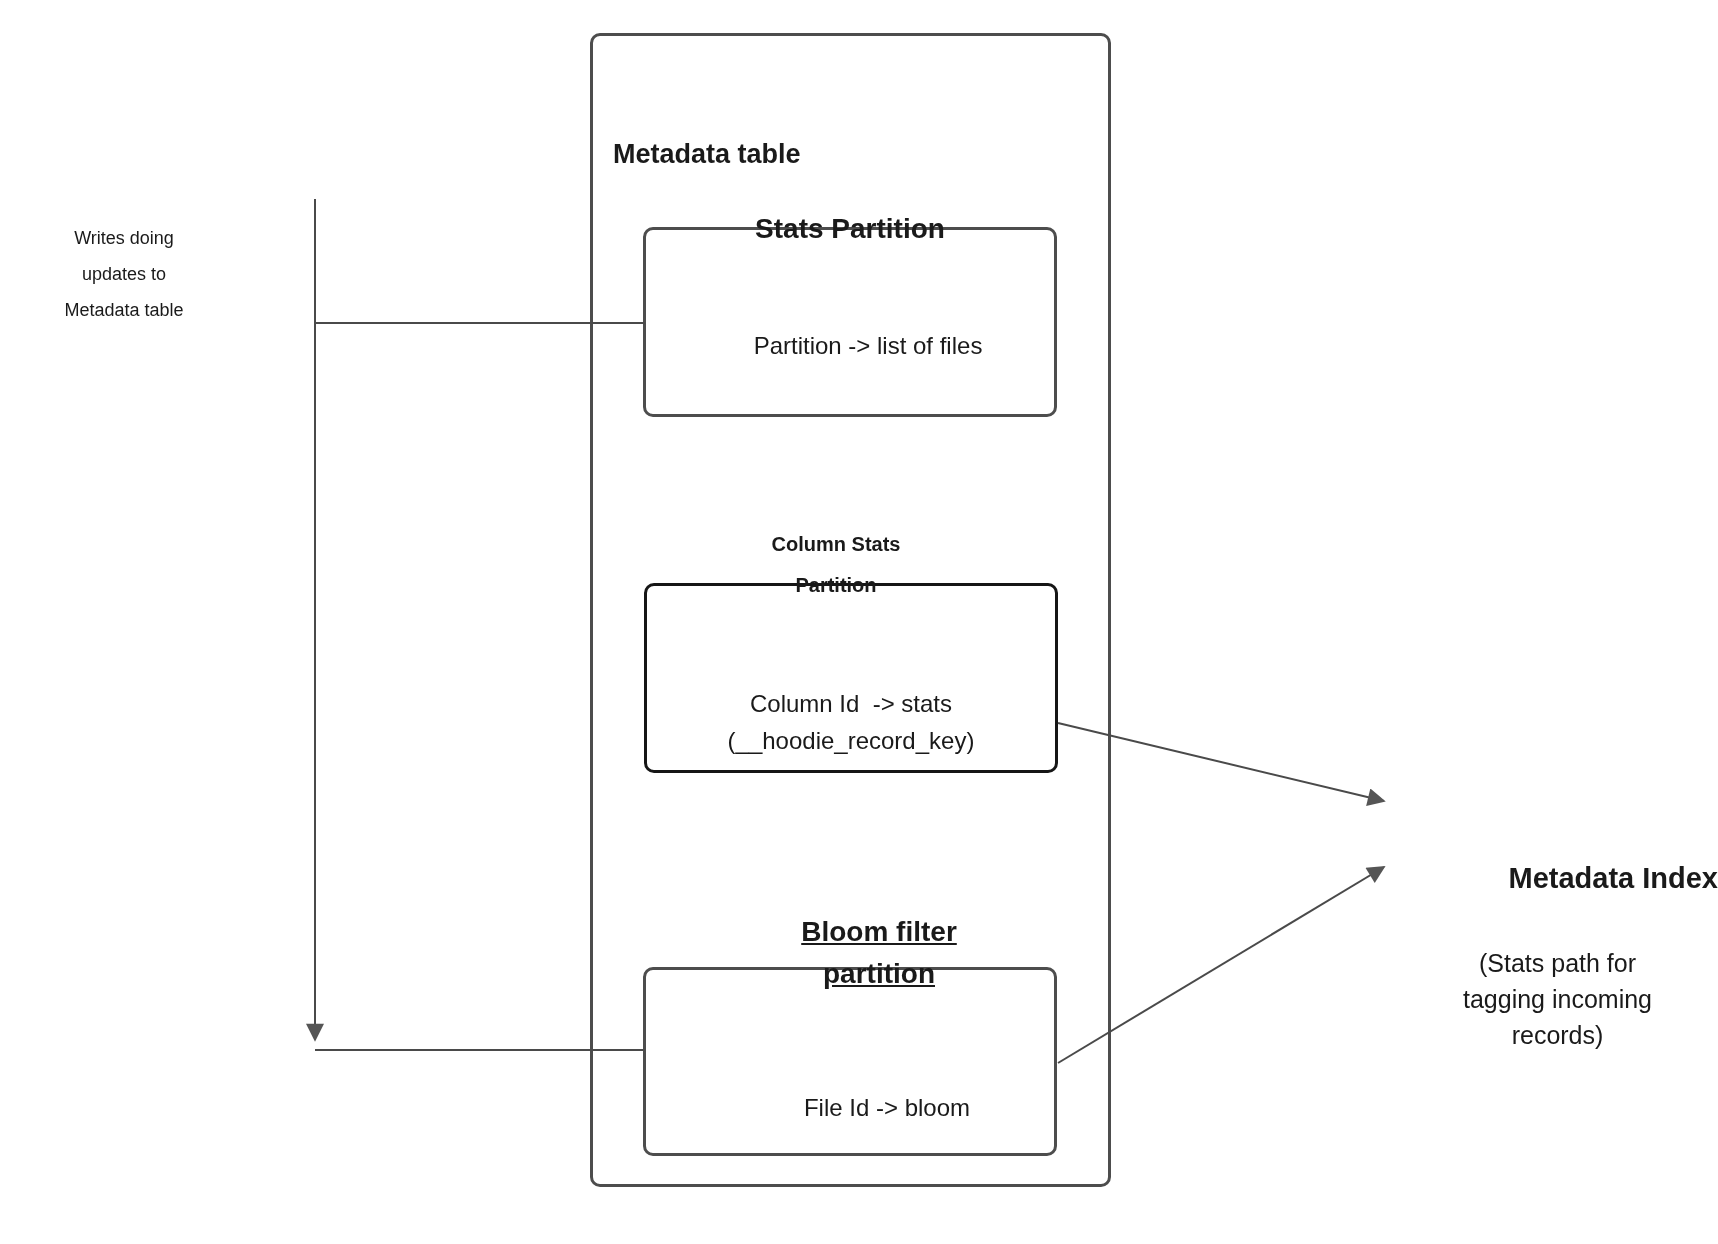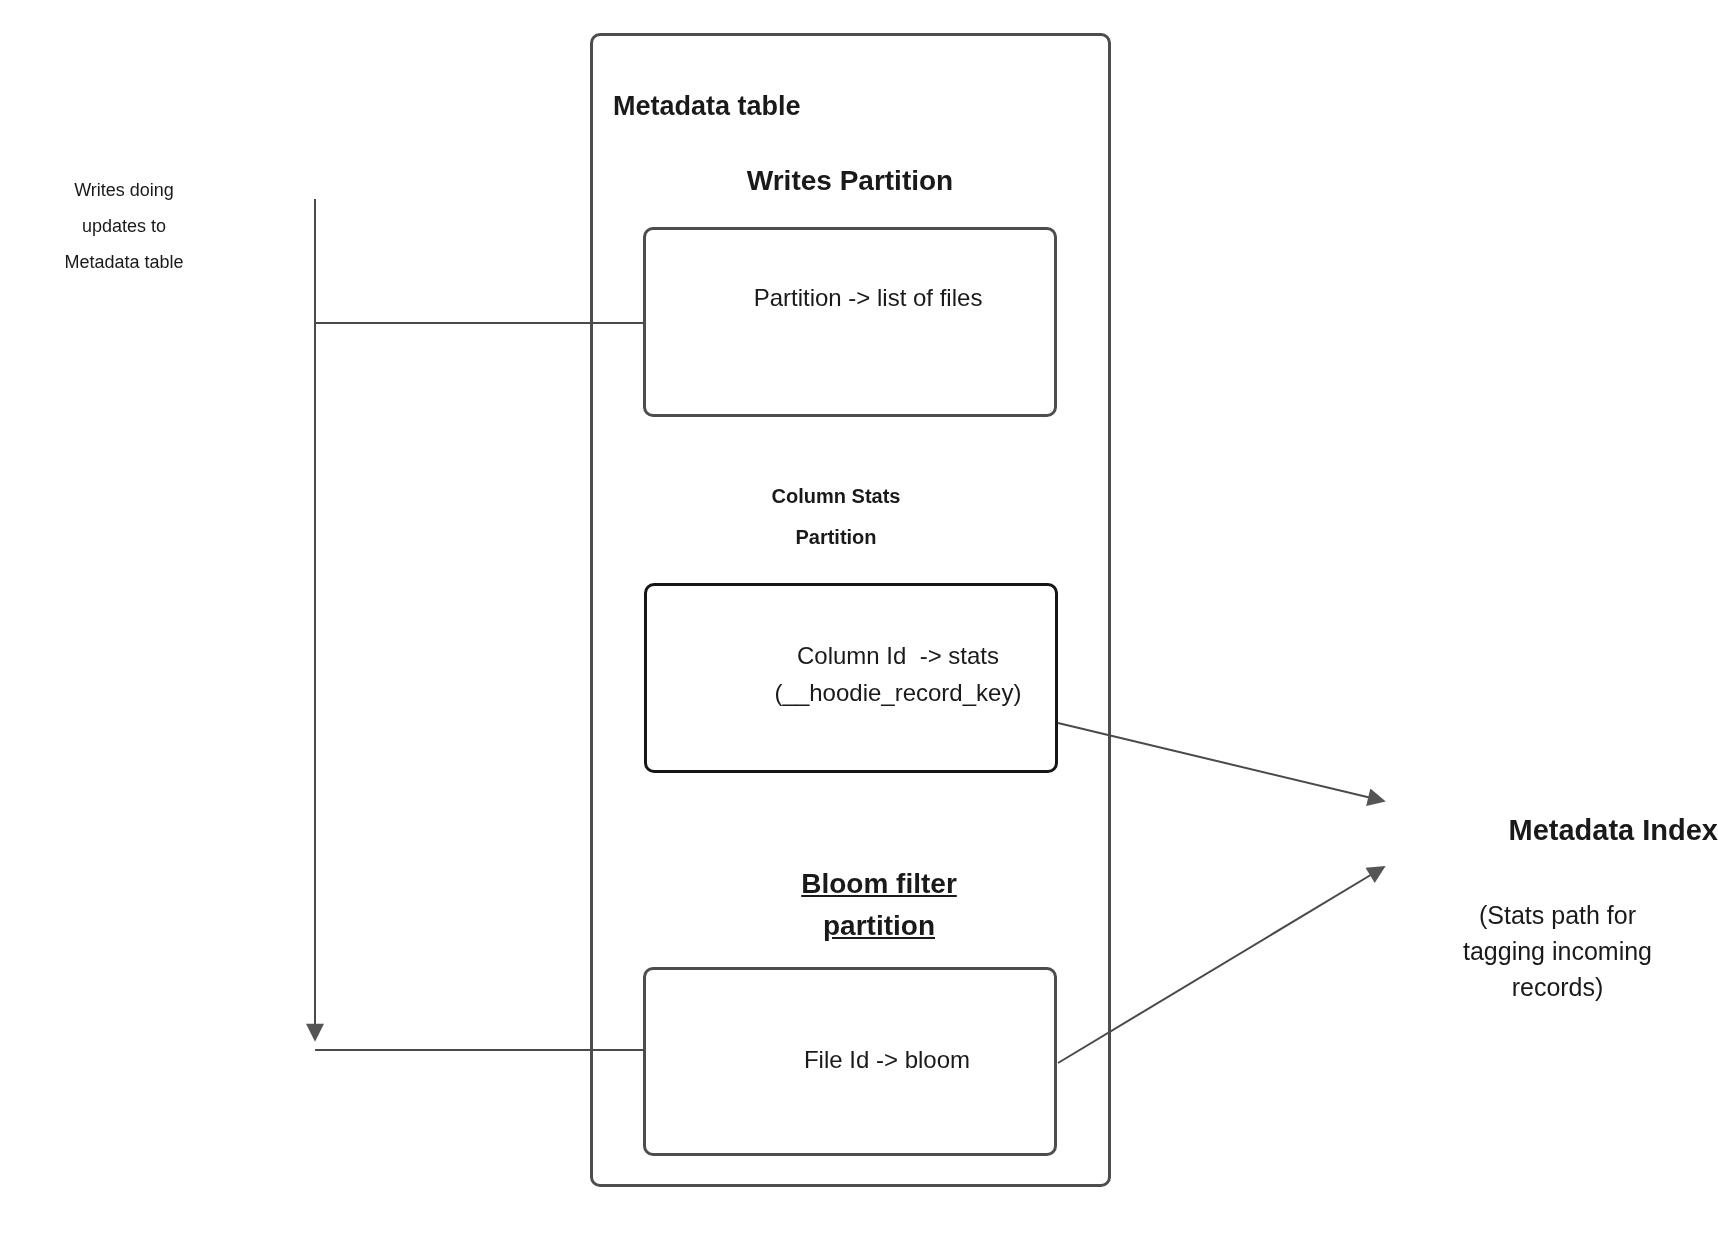--- a/index.html
+++ b/index.html
@@ -38,29 +38,30 @@
   #files-box { left: 643px; top: 227px; width: 414px; height: 190px; }
   #colstats-box { left: 644px; top: 583px; width: 414px; height: 190px; border-color: #161616; }
   #bloom-box { left: 643px; top: 967px; width: 414px; height: 189px; }
 
   
   .txt {
     position: absolute;
     z-index: 3;
     white-space: pre-wrap;
     text-align: center;
+    margin-top: 48px;
   }
   .bold { font-weight: bold; }
 
   #left-note        { left: 13px;  top: 172px; width: 222px; font-size: 18px; line-height: 36px; }
   #outer-box-title  { left: 613px; top: 90px;  width: 420px; font-size: 27px; line-height: 32px; text-align: left; }
   #files-heading    { left: 643px; top: 164px; width: 414px; font-size: 28px; line-height: 34px; }
   #files-text       { left: 643px; top: 284px; width: 450px; font-size: 24px; line-height: 28px; }
   #colstats-heading { left: 629px; top: 476px; width: 414px; font-size: 20px; line-height: 41px; }
-  #colstats-text    { left: 644px; top: 637px; width: 414px; font-size: 24px; line-height: 37px; padding-left: 47px; }
+  #colstats-text    { left: 644px; top: 637px; width: 414px; font-size: 24px; line-height: 37px; }
   #bloom-heading    { left: 672px; top: 863px; width: 414px; font-size: 28px; line-height: 42px; text-decoration: underline; }
   #bloom-text       { left: 643px; top: 1046px; width: 488px; font-size: 24px; line-height: 28px; }
   #index-title      { left: 1397px; top: 813px; width: 321px; font-size: 29px; line-height: 34px; text-align: right; }
   #index-subtitle   { left: 1397px; top: 897px; width: 321px; font-size: 25px; line-height: 36px; }
 </style>
 </head>
 <body>
 
 <svg id="connectors" viewBox="0 0 1718 1244" xmlns="http://www.w3.org/2000/svg">
   <defs>
@@ -84,21 +85,21 @@
 <div id="files-box" class="shape"></div>
 <div id="colstats-box" class="shape"></div>
 <div id="bloom-box" class="shape"></div>
 
 <div id="left-note" class="txt">Writes doing
 updates to
 Metadata table</div>
 
 <div id="outer-box-title" class="txt bold">Metadata table</div>
 
-<div id="files-heading" class="txt bold">Writes Partition</div>
+<div id="files-heading" class="txt bold">Stats Partition</div>
 <div id="files-text" class="txt">Partition -&gt; list of files</div>
 
 <div id="colstats-heading" class="txt bold">Column Stats
 Partition</div>
 <div id="colstats-text" class="txt">Column Id  -&gt; stats
 (__hoodie_record_key)</div>
 
 <div id="bloom-heading" class="txt bold">Bloom filter
 partition</div>
 <div id="bloom-text" class="txt">File Id -&gt; bloom</div>

